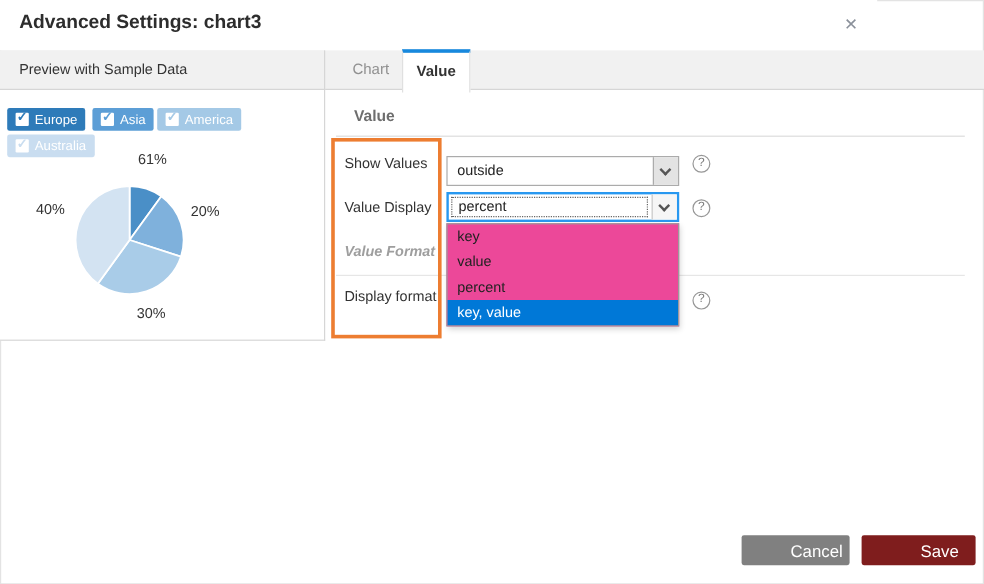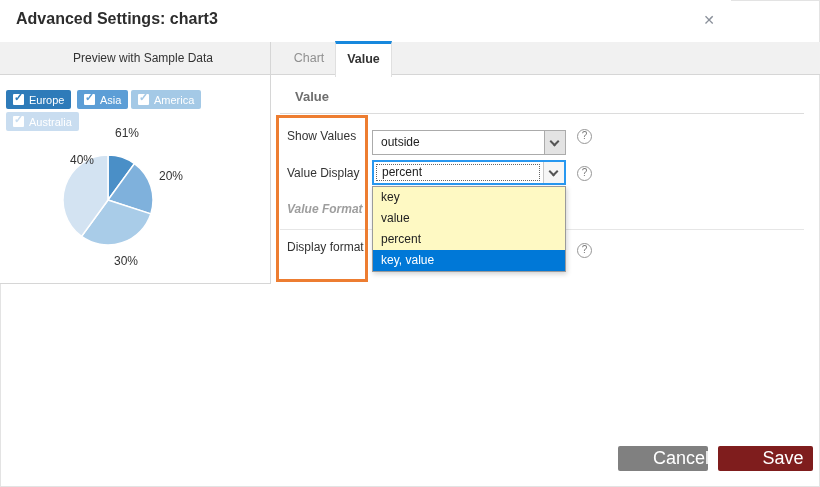--- a/index.html
+++ b/index.html
@@ -6,21 +6,21 @@
   body { font-family:"Liberation Sans", sans-serif; background:#fff; }
   #dialog { position:relative; width:820px; height:487px; background:#fff; overflow:hidden; box-shadow: inset 0 0 0 1px #e3e3e3; }
 
   
   .titlebar { position:absolute; top:0; left:0; width:731px; height:42px; background:#fff; }
   .title { position:absolute; left:16px; top:10px; font-size:16px; font-weight:700; color:#2d2d2d; }
   .close { position:absolute; right:16px; top:11px; font-size:14px; color:#8a909a; cursor:pointer; line-height:18px; }
 
   
   .strip { position:absolute; top:42px; left:0; width:820px; height:33px; background:#f1f1f1; border-bottom:1px solid #d6d6d6; }
-  .preview-header { position:absolute; top:42px; left:0; width:271px; height:33px; background:#f1f1f1; border-right:1px solid #d6d6d6; border-bottom:1px solid #d6d6d6; line-height:32px; padding-left:16px; font-size:12px; color:#333;text-align:center; }
+  .preview-header { position:absolute; top:42px; left:0; width:271px; height:33px; background:#f1f1f1; border-right:1px solid #d6d6d6; border-bottom:1px solid #d6d6d6; line-height:32px; padding-left:16px; font-size:12px; color:#333; }
   .tab-chart { position:absolute; top:42px; left:283px; width:52px; height:33px; line-height:33px; text-align:center; font-size:12.5px; color:#909090; cursor:pointer; }
   .tab-value { position:absolute; top:41px; left:335px; width:57px; height:36px; background:#fff; border-top:3px solid #1788dd; border-left:1px solid #e0e0e0; border-right:1px solid #e0e0e0; text-align:center; line-height:31px; font-size:12.5px; font-weight:700; color:#333; cursor:pointer; }
 
   
   .preview-panel { position:absolute; top:75px; left:0; width:271px; height:209px; background:#fff; border-right:1px solid #d6d6d6; border-bottom:1px solid #d6d6d6; }
   .legend-btn { position:absolute; height:19px; border-radius:2px; color:#fff; font-size:11px; display:flex; align-items:center; gap:5px; padding:0 7px; cursor:pointer; }
   .checkbox { width:11px; height:11px; background:#fff; border-radius:1px; flex:none; position:relative; }
   .checkbox span { position:absolute; left:1px; top:-3px; font-size:11px; font-weight:700; }
   .pie-svg { position:absolute; left:0; top:0; }
   .pie-label { position:absolute; transform:translate(-50%,-50%); font-size:12px; color:#333; white-space:nowrap; }
@@ -35,26 +35,26 @@
   .select { position:absolute; left:372px; width:194px; height:25px; background:#fff; border:1px solid #ababab; font-size:12px; color:#222; line-height:23px; padding-left:8px; cursor:pointer; }
   .select .arrow-btn { position:absolute; right:0; top:0; bottom:0; width:21px; background:#e3e3e3; border-left:1px solid #ababab; }
   .select.focused { border:2px solid #2898f0; line-height:21px; }
   .select.focused .arrow-btn { background:#f6f6f6; border-left:1px solid #c9c9c9; }
   .chev { position:absolute; left:6px; top:7px; width:7px; height:7px; border-right:2px solid #555; border-bottom:2px solid #555; transform:rotate(45deg); }
   .select.focused .chev { top:6px; }
   .focus-dotted { position:absolute; left:2px; top:2px; bottom:2px; right:24px; border:1px dotted #666; pointer-events:none; }
 
   .help { position:absolute; left:577px; width:15px; height:15px; border:1.5px solid #979797; border-radius:50%; color:#7a7a7a; font-size:10px; line-height:12px; text-align:center; cursor:pointer; }
 
-  .droplist { position:absolute; left:372px; top:186px; width:194px; background:#fef9c3; border:1px solid #9b9b9b; z-index:5; box-shadow:1px 2px 5px rgba(0,0,0,0.18); }
+  .droplist { position:absolute; left:372px; top:186px; width:194px; background:#ec4899; border:1px solid #9b9b9b; z-index:5; box-shadow:1px 2px 5px rgba(0,0,0,0.18); }
   .droplist-item { height:21px; line-height:21px; padding-left:8px; font-size:12px; color:#222; cursor:pointer; }
   .droplist-item.selected { background:#0078d7; color:#fff; }
 
   
-  .btn { position:absolute; top:446px; height:25px; border:none; border-radius:2px; color:#fff; font-size:18px; font-family:"Liberation Sans", sans-serif; text-align:center; cursor:pointer;padding-left:35px; }
+  .btn { position:absolute; top:446px; height:25px; border:none; border-radius:2px; color:#fff; font-size:14px; font-family:"Liberation Sans", sans-serif; text-align:center; cursor:pointer;padding-left:35px; }
   .btn-cancel { left:618px; width:90px; background:#808080; }
   .btn-save { left:718px; width:95px; background:#7f1d1d; }
 </style>
 </head>
 <body>
 
 <div id="dialog">
 
   <div class="titlebar">
     <div class="title">Advanced Settings: chart3</div>
@@ -95,21 +95,21 @@
     <svg id="pie" class="pie-svg" width="271" height="208" viewBox="0 0 271 208">
         <path d="M 108 125 L 108.00 80.00 A 45 45 0 0 1 134.45 88.59 Z" fill="#4a8fc7" stroke="#ffffff" stroke-width="1.5"></path>
         <path d="M 108 125 L 134.45 88.59 A 45 45 0 0 1 150.80 138.91 Z" fill="#7fb1dc" stroke="#ffffff" stroke-width="1.5"></path>
         <path d="M 108 125 L 150.80 138.91 A 45 45 0 0 1 81.55 161.41 Z" fill="#a9cce8" stroke="#ffffff" stroke-width="1.5"></path>
         <path d="M 108 125 L 81.55 161.41 A 45 45 0 0 1 108.00 80.00 Z" fill="#d3e3f2" stroke="#ffffff" stroke-width="1.5"></path>
       </svg>
 
     <span class="pie-label" style="left:127px; top:58px;">61%</span>
     <span class="pie-label" style="left:171px; top:101px;">20%</span>
     <span class="pie-label" style="left:126px; top:186px;">30%</span>
-    <span class="pie-label" style="left:42px;  top:85px;margin-left:40px;">40%</span>
+    <span class="pie-label" style="left:42px;  top:99px;">40%</span>
   </div>
 
   <div class="section-title">Value</div>
   <div class="divider" style="left:280px; top:113px; width:524px;"></div>
   <div class="divider" style="left:280px; top:229px; width:524px; background:#e6e6e6;"></div>
 
   <div class="orange-box"></div>
 
   <div class="fld-label" style="top:129px;">Show Values</div>
   <div class="fld-label" style="top:166px;">Value Display</div>

